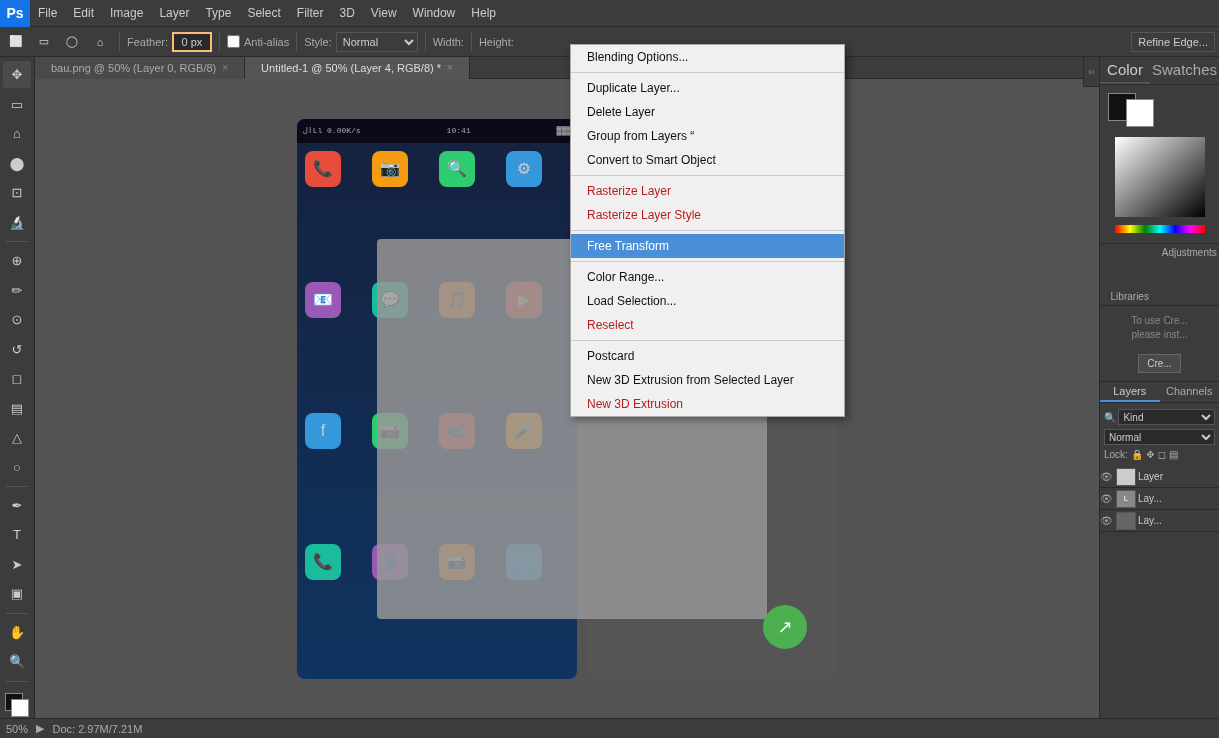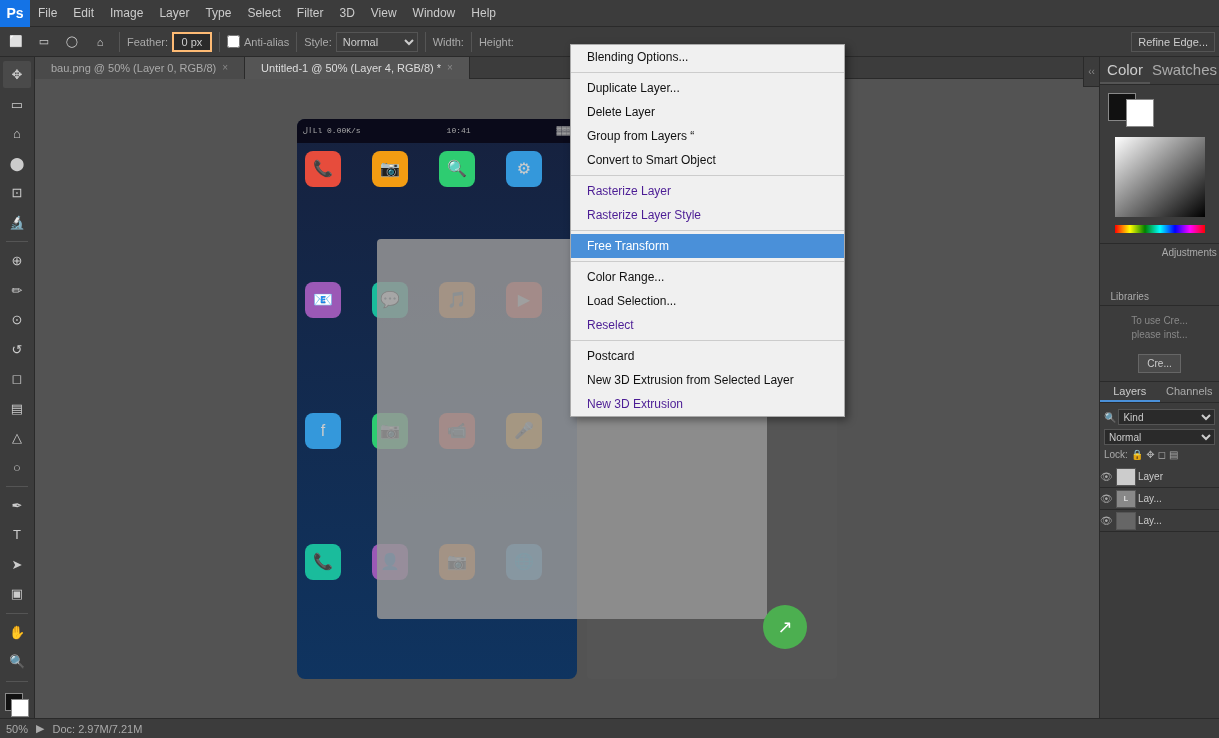--- a/index.html
+++ b/index.html
@@ -104,21 +104,21 @@
     
     #context-menu {
       position: absolute; left: 570px; top: 44px; width: 275px;
       background: #f0f0f0; border: 1px solid #aaa; box-shadow: 3px 3px 8px rgba(0,0,0,0.4);
       z-index: 100; color: #111; font-size: 12px;
     }
     .ctx-item {
       padding: 5px 16px; cursor: pointer; white-space: nowrap;
     }
     .ctx-item.highlighted { background: #4a90d9; color: white; }
-    .ctx-item.disabled { color: #4c1d95; cursor: default; }
+    .ctx-item.disabled { color: #b91c1c; cursor: default; }
     .ctx-separator { height: 1px; background: #ccc; margin: 3px 0; }
 
     
     #right-panel {
       position: absolute; right: 0; top: 57px; width: 120px; bottom: 20px;
       background: #3c3c3c; border-left: 1px solid #2a2a2a; display: flex; flex-direction: column;
     }
     .right-top-tabs {
       display: flex; border-bottom: 1px solid #2a2a2a;
     }

